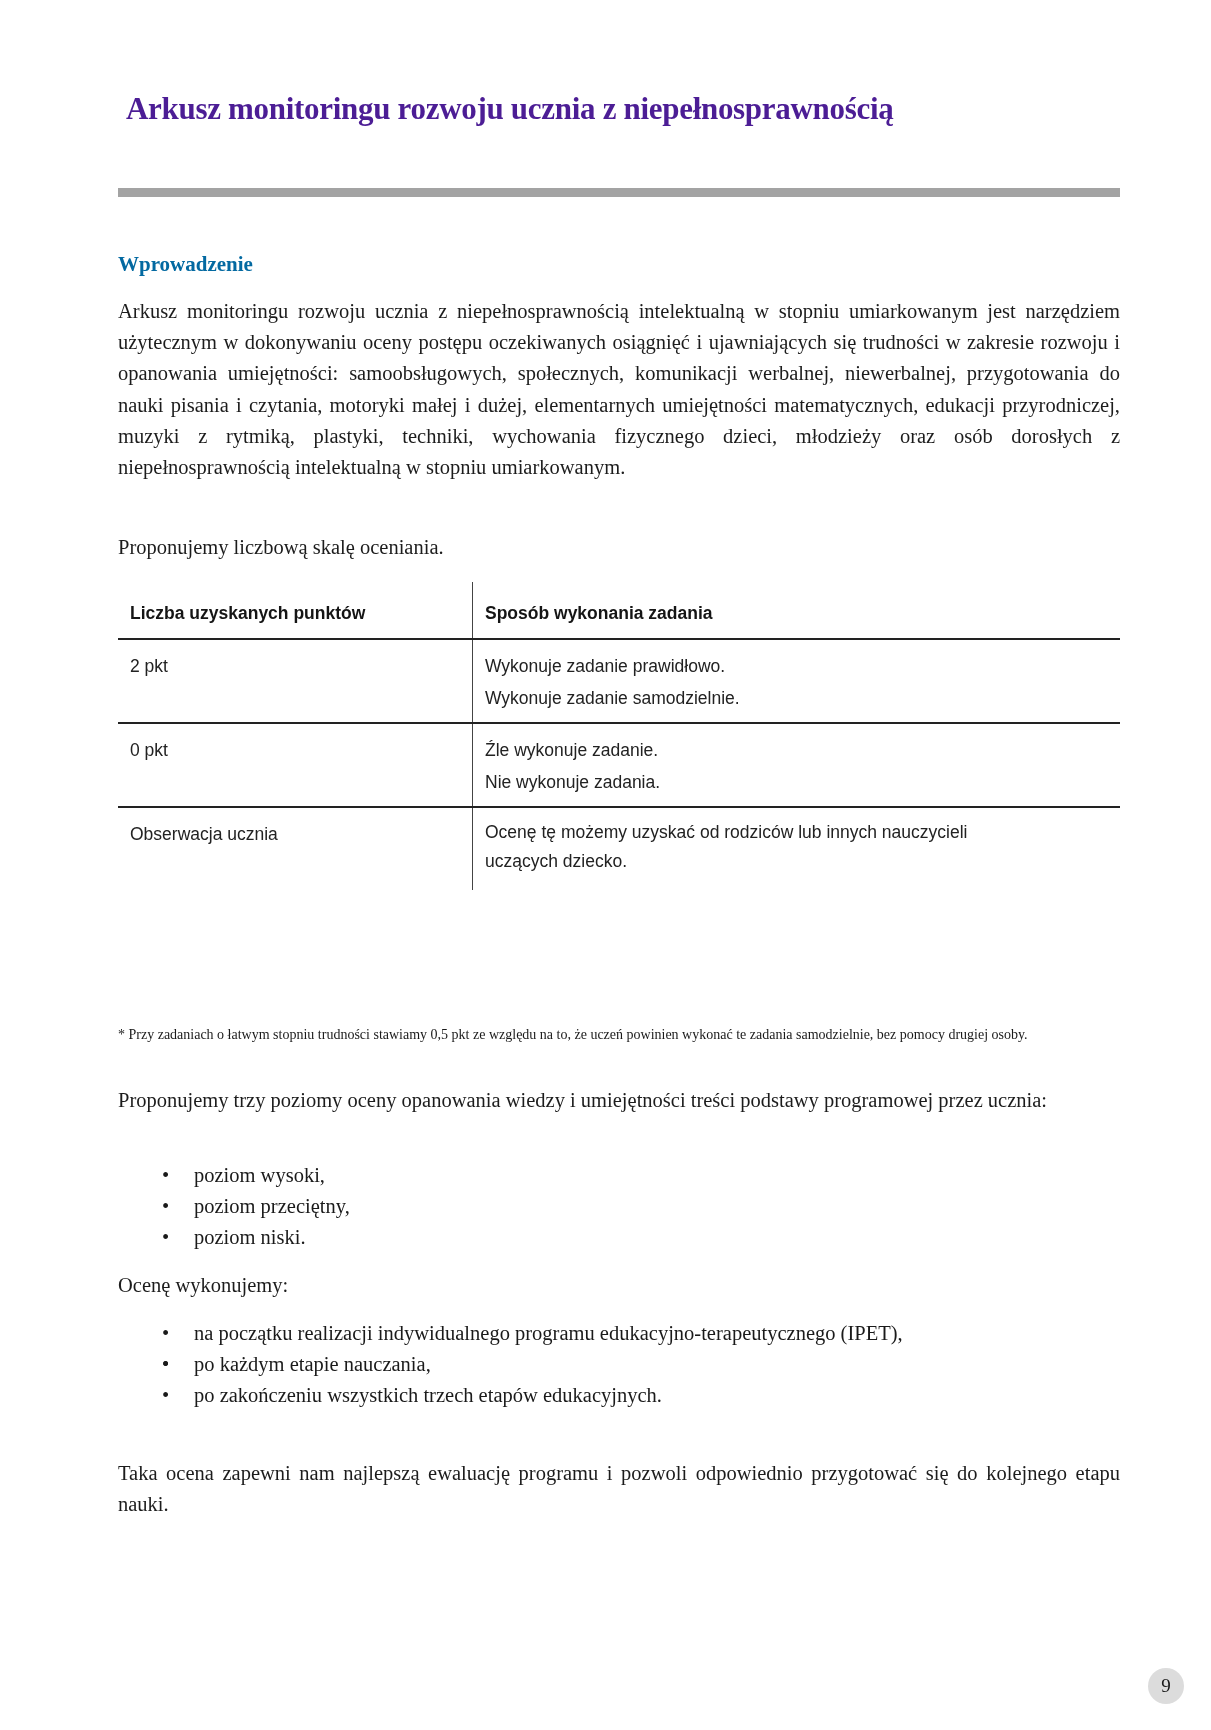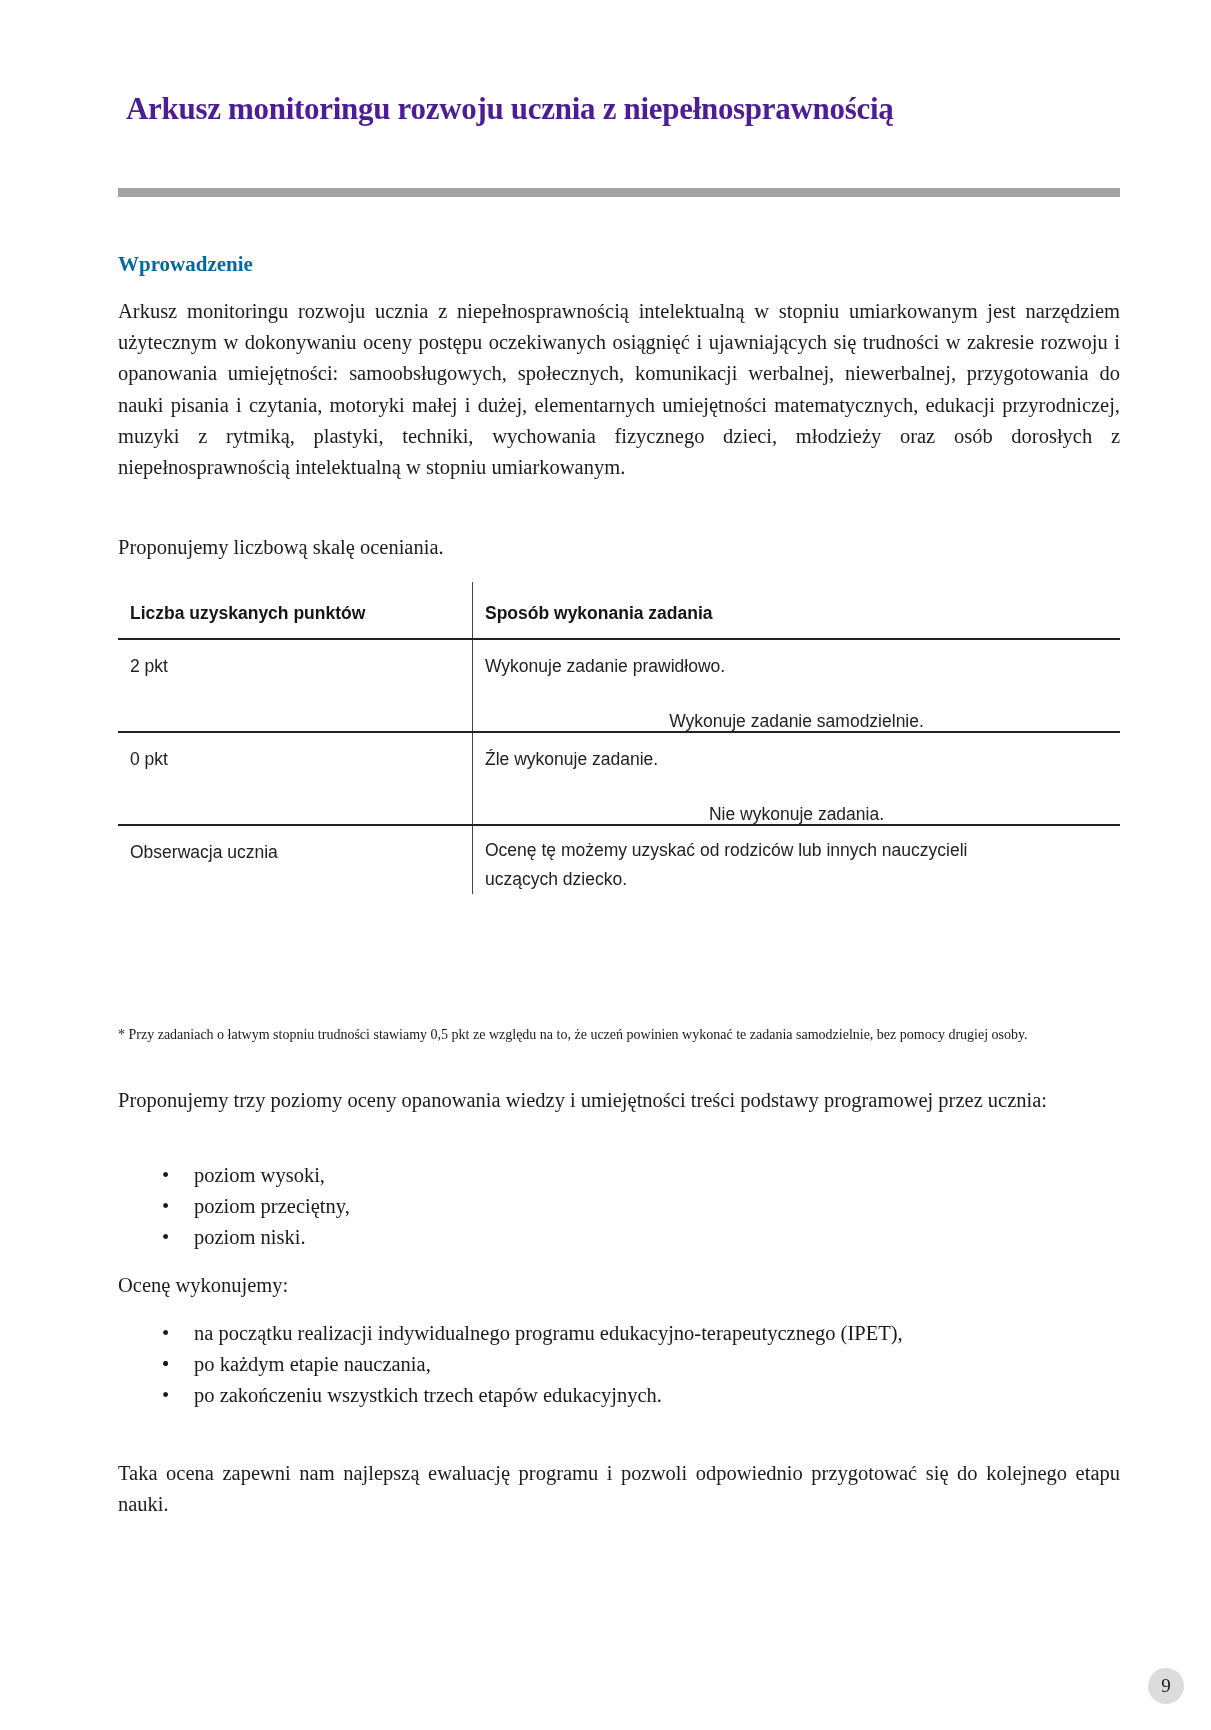--- a/index.html
+++ b/index.html
@@ -22,23 +22,23 @@
     .scale-intro { top: 532px; }
 
     table.scale { position: absolute; top: 582px; left: 0; width: 1002px; border-collapse: collapse; font-size: 17.5px; color: #222; }
     table.scale td, table.scale th { vertical-align: top; text-align: left; padding: 0 12px; }
     table.scale th { font-weight: bold; height: 50px; vertical-align: middle; padding-top: 6px; font-size: 17.5px; color: #151515; }
     table.scale .c1 { width: 330px; border-right: 1.5px solid #444; }
     table.scale thead tr { border-bottom: 2.5px solid #222; }
     table.scale tbody tr { border-bottom: 2.5px solid #222; }
     table.scale tbody tr:last-child { border-bottom: none; }
     table.scale td .line { display: block; line-height: 20px; margin-top: 16px; }
-    table.scale td .line + .line { margin-top: 35px; text-align: center; }
+    table.scale td .line + .line { margin-top: 12px; }
     table.scale tr.multi td .wrap { display: block; line-height: 29px; margin-top: 10px; }
-    table.scale tbody tr td { padding-bottom: 0; }
+    table.scale tbody tr td { padding-bottom: 14px; }
 
     .footnote { position: absolute; top: 1005px; left: 0; width: 1002px; font-size: 14px; line-height: 31.2px; text-align: justify; padding-left: 18px; text-indent: -18px; box-sizing: border-box; }
     .levels-intro { top: 1085px; }
     ul.bullets { position: absolute; left: 42px; margin: 0; padding: 0; list-style: none; font-size: 20.5px; line-height: 31.2px; }
     ul.bullets li { position: relative; padding-left: 34px; }
     ul.bullets li .dot { position: absolute; left: 2px; top: 0; }
     .levels-list { top: 1160px; }
     .when-intro { top: 1270px; }
     .when-list { top: 1318px; }
     .closing { top: 1458px; }

